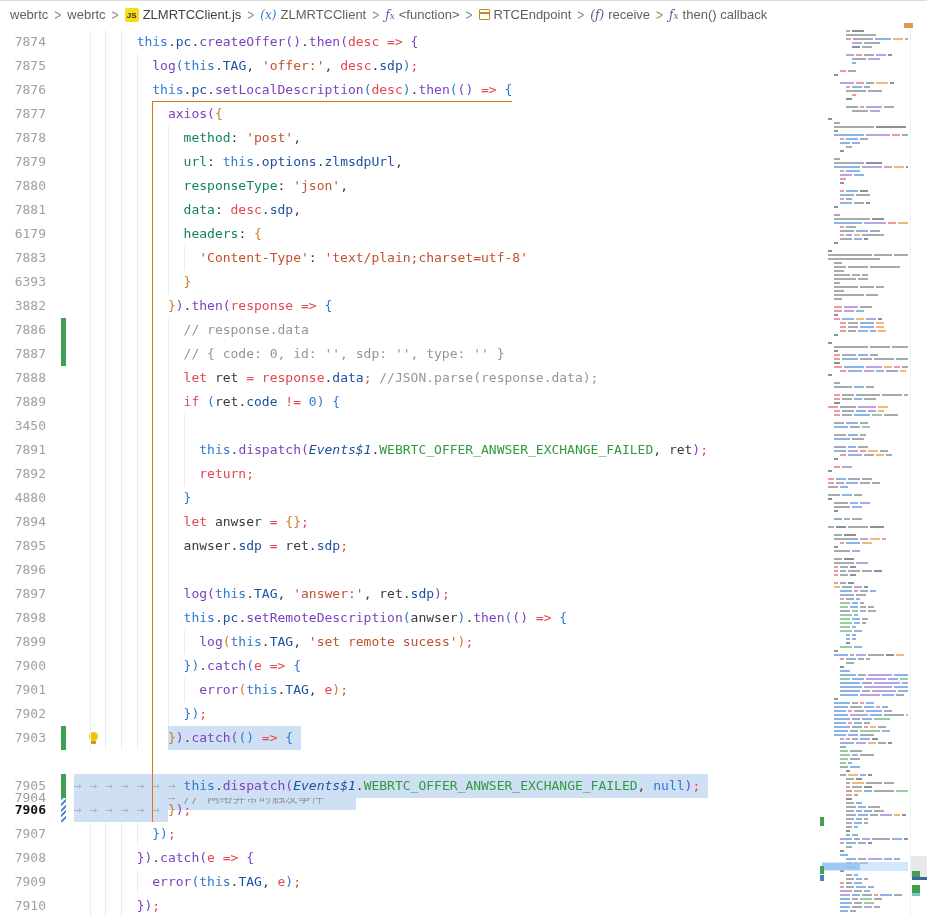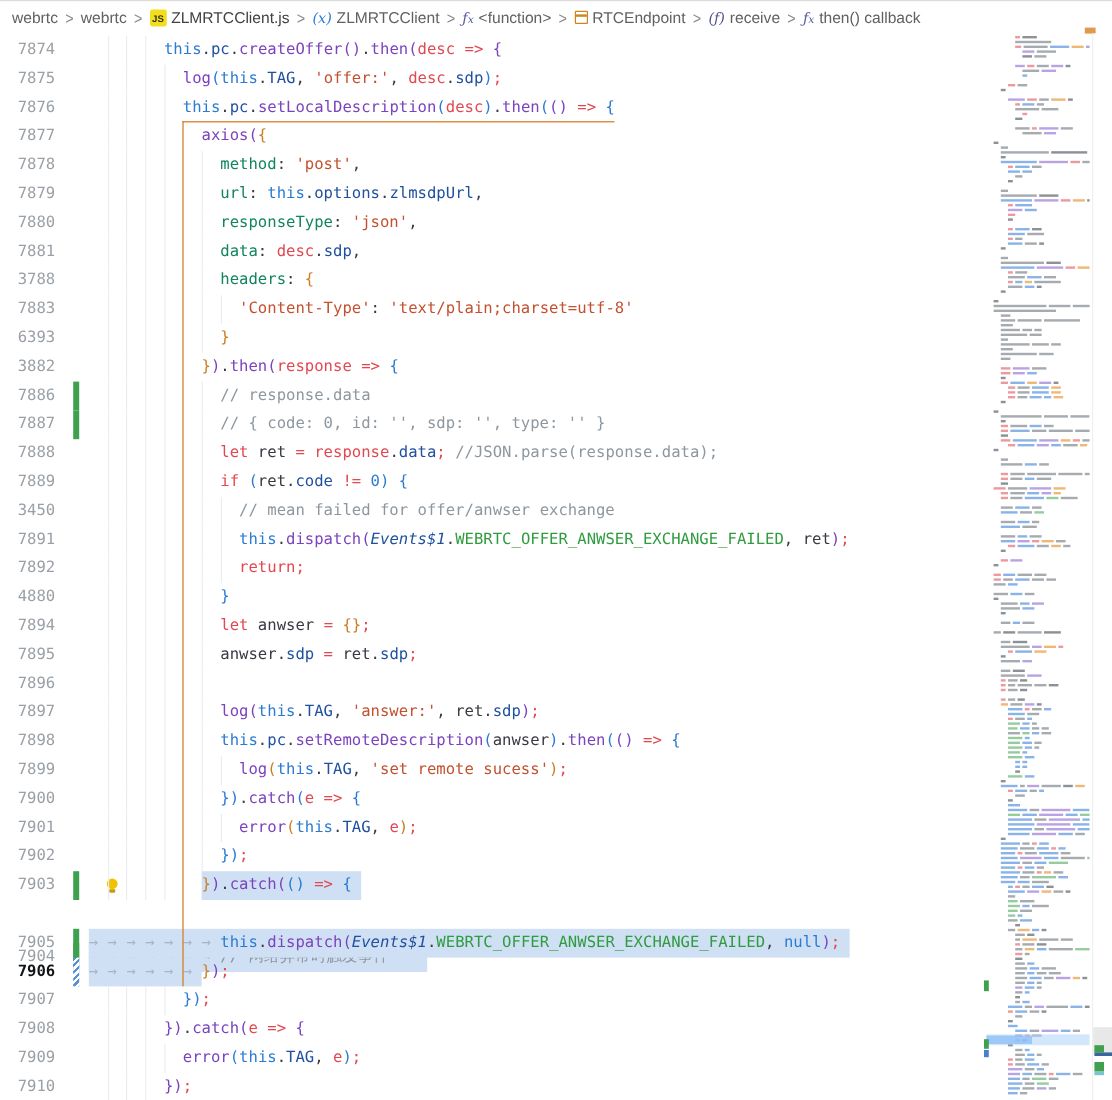--- a/index.html
+++ b/index.html
@@ -159,21 +159,21 @@
       <div class="line" style="top: 198px;">
         <div class="lnum">7881</div>
         <div class="guide" style="left: 89.66px;"></div>
         <div class="guide" style="left: 105.32px;"></div>
         <div class="guide" style="left: 120.98px;"></div>
         <div class="guide" style="left: 136.64px;"></div>
         <div class="guide" style="left: 167.96px;"></div>
         <pre class="codetext">              <span style="color: rgb(18, 133, 95);">data</span><span style="color: rgb(56, 58, 66);">: </span><span style="color: rgb(226, 72, 79);">desc</span><span style="color: rgb(56, 58, 66);">.</span><span style="color: rgb(32, 80, 158);">sdp</span><span style="color: rgb(56, 58, 66);">,</span></pre>
       </div>
       <div class="line" style="top: 222px;">
-        <div class="lnum">3788</div>
+        <div class="lnum">6179</div>
         <div class="guide" style="left: 89.66px;"></div>
         <div class="guide" style="left: 105.32px;"></div>
         <div class="guide" style="left: 120.98px;"></div>
         <div class="guide" style="left: 136.64px;"></div>
         <div class="guide" style="left: 167.96px;"></div>
         <pre class="codetext">              <span style="color: rgb(18, 133, 95);">headers</span><span style="color: rgb(56, 58, 66);">: </span><span style="color: rgb(203, 125, 38);">{</span></pre>
       </div>
       <div class="line" style="top: 246px;">
         <div class="lnum">7883</div>
         <div class="guide" style="left: 89.66px;"></div>
@@ -240,21 +240,20 @@
         <pre class="codetext">              <span style="color: rgb(226, 72, 79);">if</span><span style="color: rgb(56, 58, 66);"> </span><span style="color: rgb(43, 123, 210);">(</span><span style="color: rgb(56, 58, 66);">ret</span><span style="color: rgb(56, 58, 66);">.</span><span style="color: rgb(32, 80, 158);">code</span><span style="color: rgb(226, 72, 79);"> != </span><span style="color: rgb(43, 123, 210);">0</span><span style="color: rgb(43, 123, 210);">)</span><span style="color: rgb(56, 58, 66);"> </span><span style="color: rgb(43, 123, 210);">{</span></pre>
       </div>
       <div class="line" style="top: 414px;">
         <div class="lnum">3450</div>
         <div class="guide" style="left: 89.66px;"></div>
         <div class="guide" style="left: 105.32px;"></div>
         <div class="guide" style="left: 120.98px;"></div>
         <div class="guide" style="left: 136.64px;"></div>
         <div class="guide" style="left: 167.96px;"></div>
         <div class="guide" style="left: 183.62px;"></div>
-        <pre class="codetext">                <span style="color: rgb(142, 151, 159);">// mean failed for offer/anwser exchange</span></pre>
       </div>
       <div class="line" style="top: 438px;">
         <div class="lnum">7891</div>
         <div class="guide" style="left: 89.66px;"></div>
         <div class="guide" style="left: 105.32px;"></div>
         <div class="guide" style="left: 120.98px;"></div>
         <div class="guide" style="left: 136.64px;"></div>
         <div class="guide" style="left: 167.96px;"></div>
         <div class="guide" style="left: 183.62px;"></div>
         <pre class="codetext">                <span style="color: rgb(43, 123, 210);">this</span><span style="color: rgb(56, 58, 66);">.</span><span style="color: rgb(123, 67, 189);">dispatch</span><span style="color: rgb(123, 67, 189);">(</span><span class="tk-e" style="color: rgb(32, 80, 158);">Events$1</span><span style="color: rgb(56, 58, 66);">.</span><span style="color: rgb(47, 156, 63);">WEBRTC_OFFER_ANWSER_EXCHANGE_FAILED</span><span style="color: rgb(56, 58, 66);">, </span><span style="color: rgb(56, 58, 66);">ret</span><span style="color: rgb(123, 67, 189);">)</span><span style="color: rgb(226, 72, 79);">;</span></pre>

